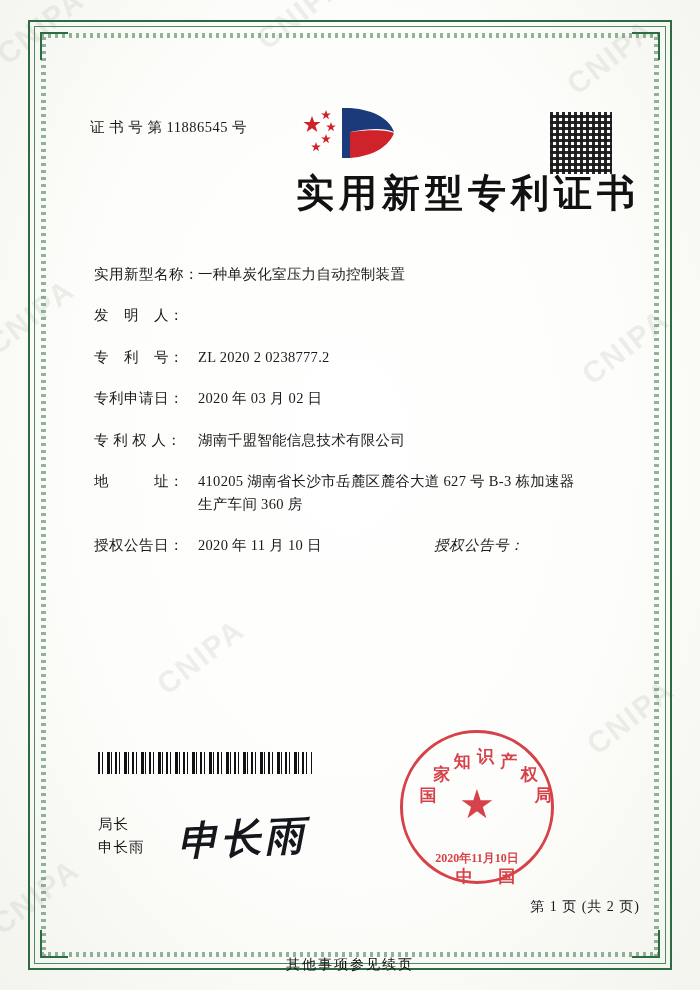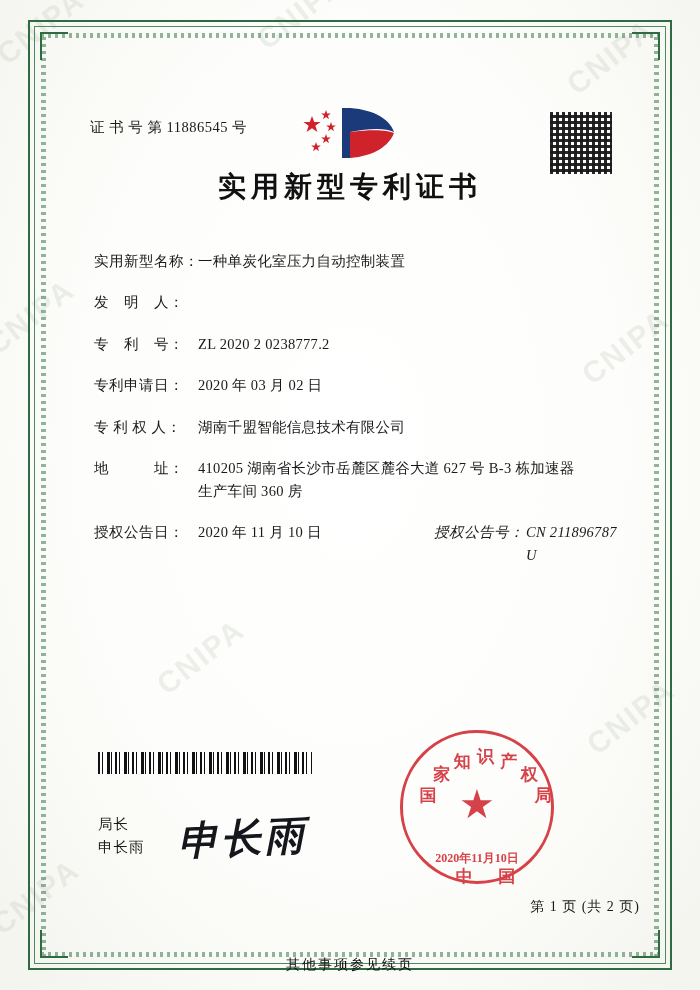--- a/index.html
+++ b/index.html
@@ -104,22 +104,22 @@
     background-color: #fff;
     background-image:
       repeating-linear-gradient(90deg, #111 0 3px, transparent 3px 6px),
       repeating-linear-gradient(0deg, #111 0 3px, transparent 3px 6px);
     background-size: 6px 6px, 6px 6px;
     opacity: .9;
     background-blend-mode: multiply;
   }
 
   .title {
-    text-align: center;
-    font-size: 28px;
+    text-align: right;
+    font-size: 38px;
     font-weight: 700;
     letter-spacing: 5px;
     margin-top: 14px;
     color: #111;
     font-family: "Liberation Serif", "DejaVu Serif", serif;
   }
 
   
   .fields {
     margin-top: 44px;
@@ -339,21 +339,20 @@
         </div>
       </div>
 
       <div class="field inline-two">
         <div class="grant-left">
           <div class="fld-label">授权公告日：</div>
           <div class="fld-value">2020 年 11 月 10 日</div>
         </div>
         <div class="grant-right">
           <div class="fld-label">授权公告号：</div>
-          <div class="fld-value">CN 211896787 U</div>
         </div>
       </div>
 
     </div>
 
 
     <div class="barcode"></div>
 
     <div class="sign-block">
       <div>局长</div>

